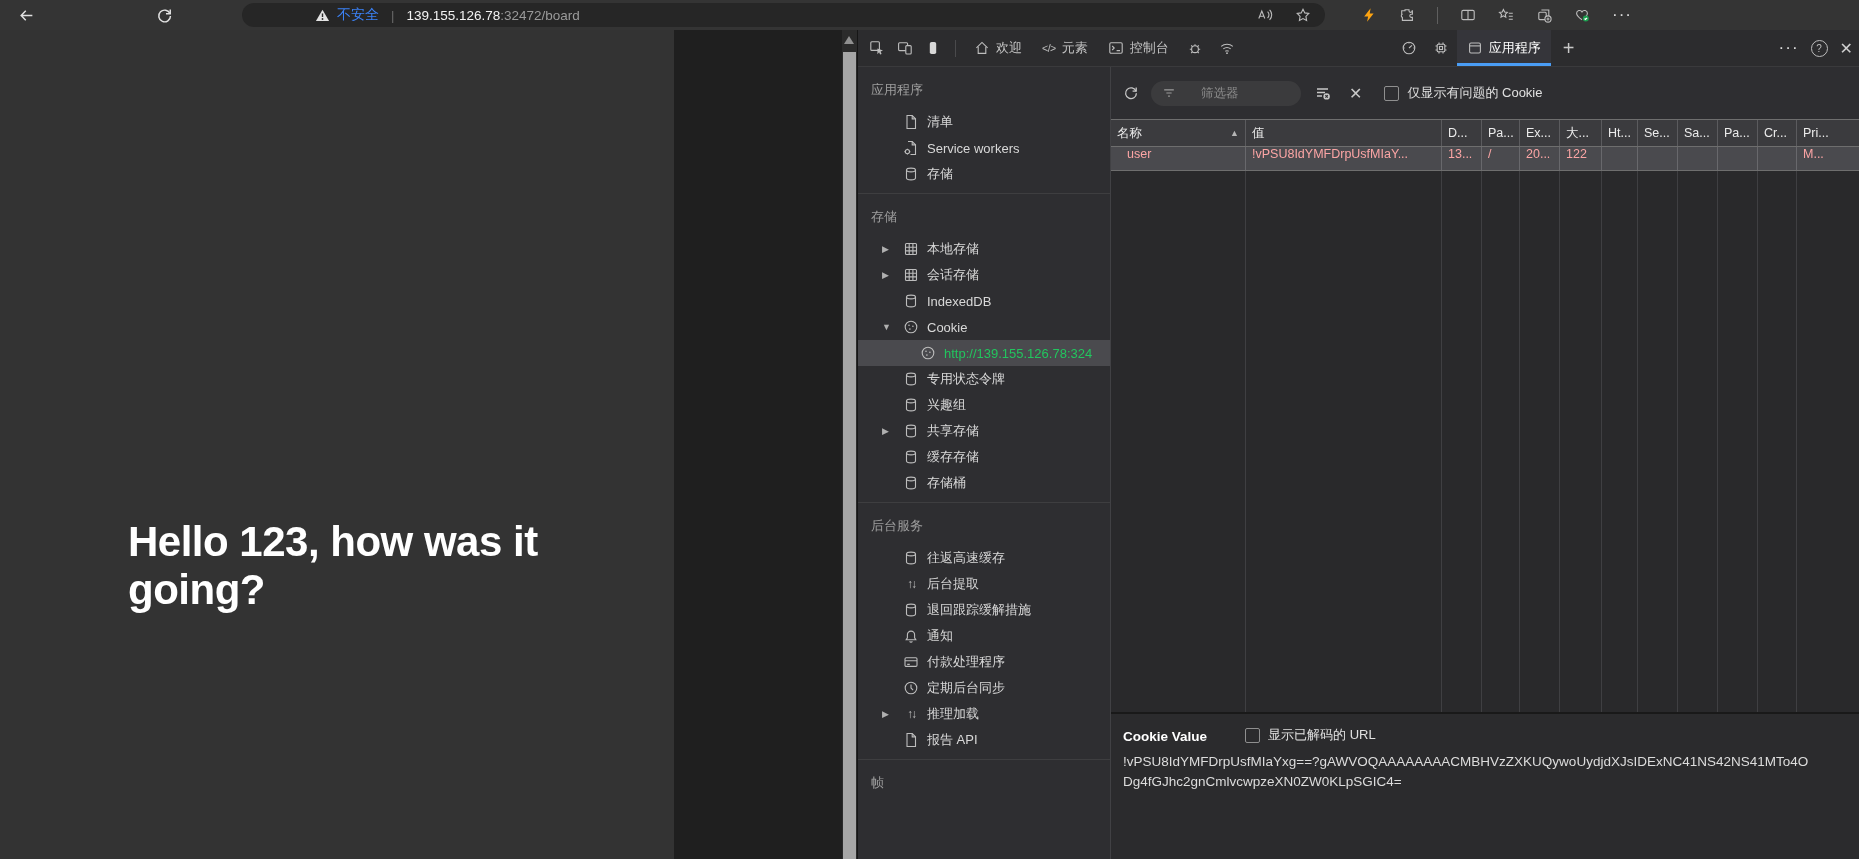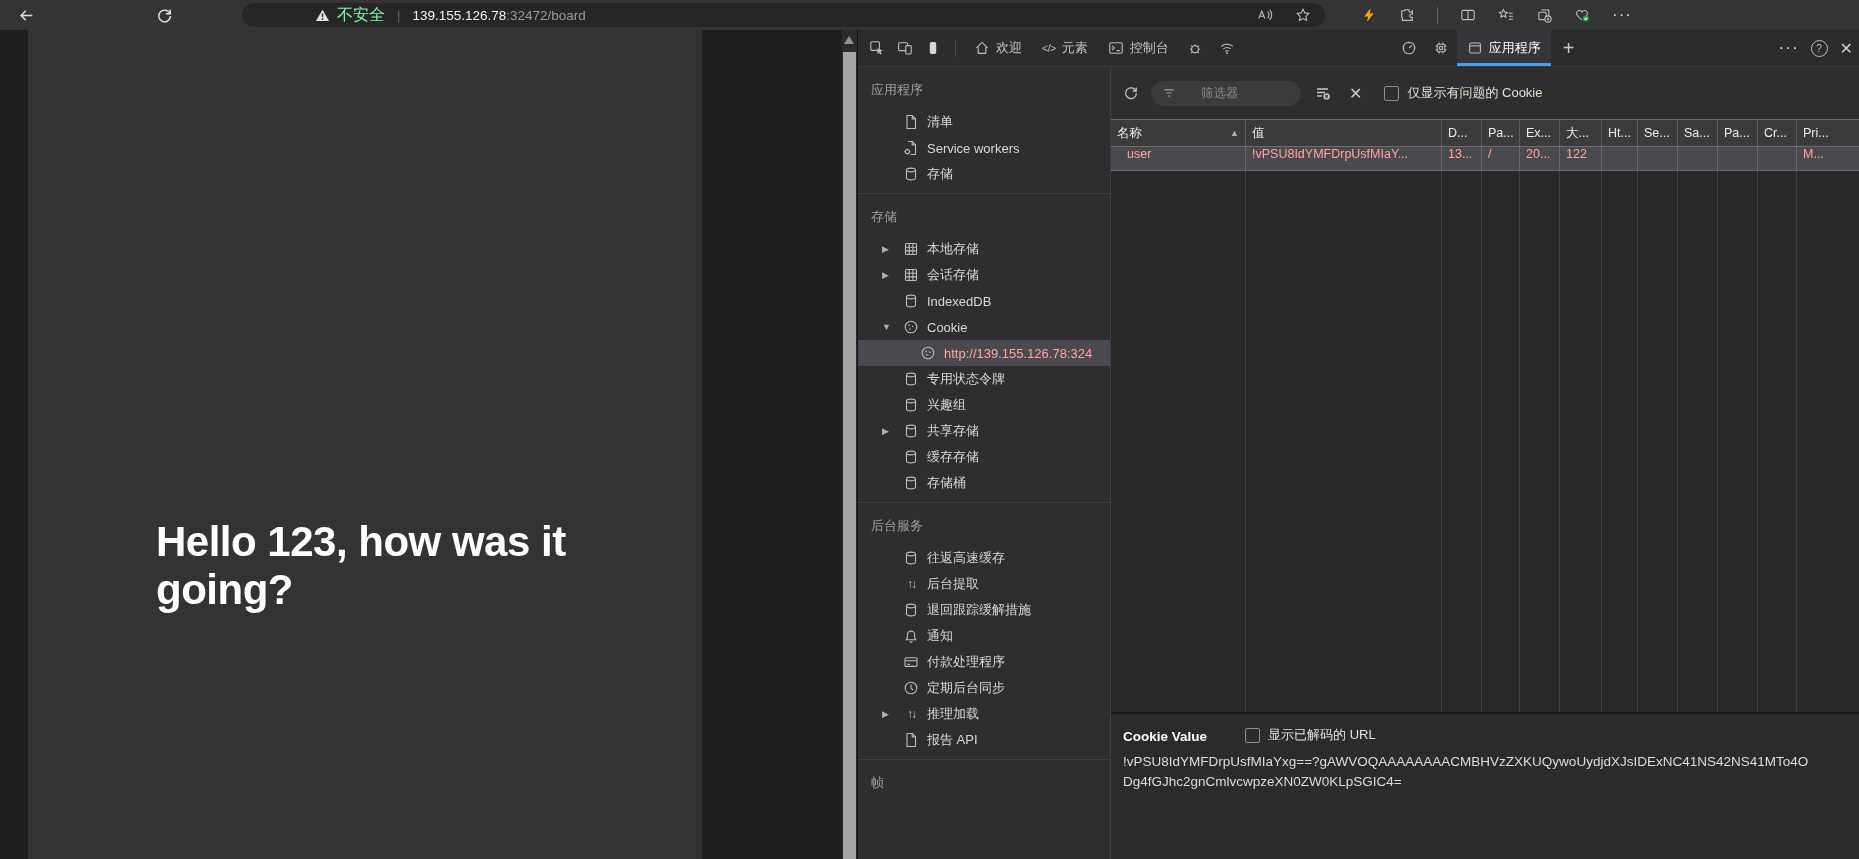--- a/index.html
+++ b/index.html
@@ -13,31 +13,31 @@
   .ic .fill{fill:#bdbdbd;stroke:none;}
 
   
   #topbar{left:0;top:0;width:1859px;height:30px;background:#343434;display:flex;align-items:center;}
   .tb-btn{width:28px;height:26px;display:flex;align-items:center;justify-content:center;border-radius:4px;color:#e4e4e4;}
   .tb-btn svg{width:17px;height:17px;stroke:#e0e0e0;fill:none;stroke-width:1.4;}
   #urlpill{height:24px;border-radius:12px;background:#262626;display:flex;align-items:center;
            margin-left:64px;width:1083px;padding:0;box-sizing:border-box;}
   #urlpill .lead{margin-left:72px;display:flex;align-items:center;}
   .warn-ic svg{width:15px;height:15px;}
-  #sec-label{color:#86efac;font-size:16px;margin-left:7px;}
+  #sec-label{color:#3b82f6;font-size:14px;margin-left:7px;}
   .pill-sep{color:#6a6a6a;margin:0 12px;font-size:13px;}
   #url-host{color:#f2f2f2;font-size:13.5px;}
   #url-rest{color:#9a9a9a;font-size:13.5px;}
   #pill-right{margin-left:auto;display:flex;align-items:center;gap:22px;padding-right:14px;}
   #topbar-right{display:flex;align-items:center;gap:22px;margin-left:36px;}
   .vsep{width:1px;height:17px;background:#5f5f5f;}
   .dots{font-size:17px;color:#dcdcdc;letter-spacing:1px;}
 
   
-  #page{left:0;top:30px;width:674px;height:829px;background:#333333;overflow:hidden;margin-left:28px;}
+  #page{left:0;top:30px;width:674px;height:829px;background:#333333;overflow:hidden;}
   #heading{position:absolute;left:128px;top:488px;font-size:42px;font-weight:700;color:#ffffff;letter-spacing:-0.5px;}
   #translate-btn{position:absolute;left:799px;top:628px;width:43px;height:43px;border-radius:50%;
       background:#b25a78;color:rgba(255,255,255,.82);}
   #translate-btn .zh{position:absolute;left:9px;top:6px;font-size:13px;}
   #translate-btn .en{position:absolute;left:20px;top:18px;font-size:15px;font-weight:700;}
 
   
   #scrollbar{left:842px;top:30px;width:15px;height:829px;background:#2b2b2b;}
   #sb-up{position:absolute;left:2px;top:6px;width:0;height:0;border-left:5.5px solid transparent;
          border-right:5.5px solid transparent;border-bottom:8px solid #909090;}
@@ -61,21 +61,21 @@
   #dt-body{display:flex;height:792px;}
   
   #dt-sidebar{width:253px;background:#2e2e31;border-right:1px solid #414144;box-sizing:border-box;overflow:hidden;flex:none;}
   .dt-section{padding:12px 0 6px;}
   .dt-section + .dt-section{border-top:1px solid #3e3e40;}
   .dt-sec-title{height:22px;line-height:22px;padding-left:13px;color:#9e9e9e;font-size:13px;margin-bottom:8px;}
   .dt-item{height:26px;display:flex;align-items:center;padding-left:45px;position:relative;font-size:13px;color:#d8d8d8;box-sizing:border-box;}
   .dt-item .lbl{margin-left:8px;white-space:nowrap;overflow:hidden;}
   .caret{position:absolute;left:24px;font-size:9px;color:#b0b0b0;}
   .dt-item.child{padding-left:62px;}
-  .dt-item.selected{background:#4a4a4e;color:#fca5a5;}
+  .dt-item.selected{background:#4a4a4e;color:#22c55e;}
 
   
   #cookie-panel{flex:1;display:flex;flex-direction:column;background:#29292b;min-width:0;}
   #filterbar{height:52px;display:flex;align-items:center;flex:none;background:#2e2e31;}
   #refresh-btn{margin-left:12px;}
   #refresh-btn svg{width:18px;height:18px;stroke:#c8c8c8;stroke-width:1.3;}
   #filter-pill{margin-left:12px;width:150px;height:25px;border-radius:13px;background:#3b3b3d;display:flex;align-items:center;padding:0 10px;box-sizing:border-box;gap:22px;}
   #filter-input{background:transparent;border:none;outline:none;color:#cfcfcf;font-size:12.5px;width:100px;font-family:inherit;}
   #filter-input::placeholder{color:#8f8f8f;}
   .filter-glyph svg{width:14px;height:14px;stroke:#9c9c9c;stroke-width:1.3;}

